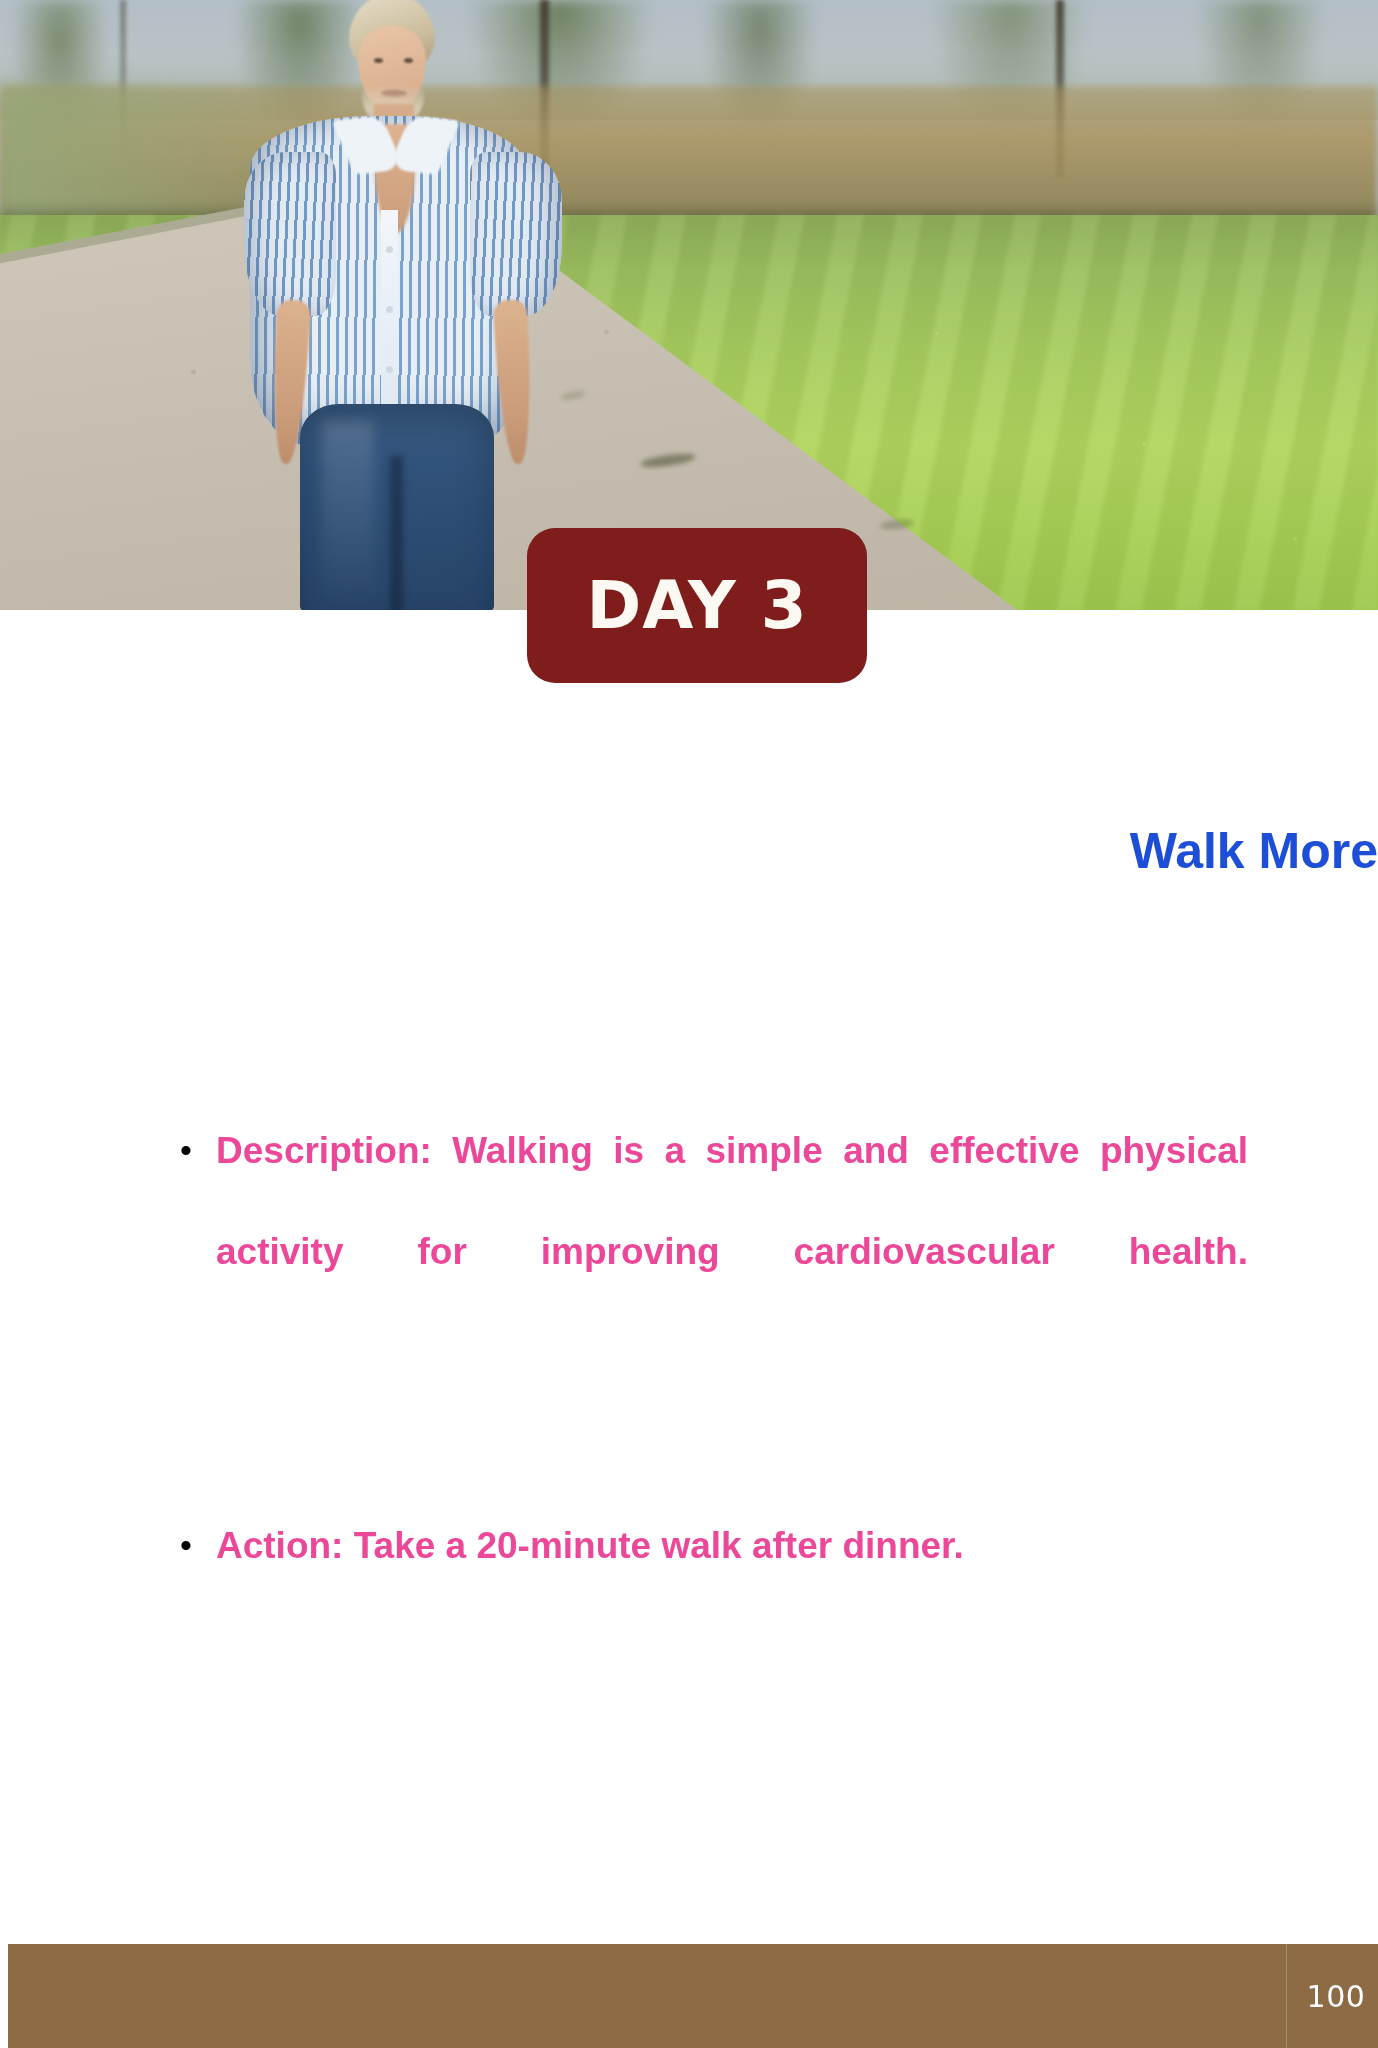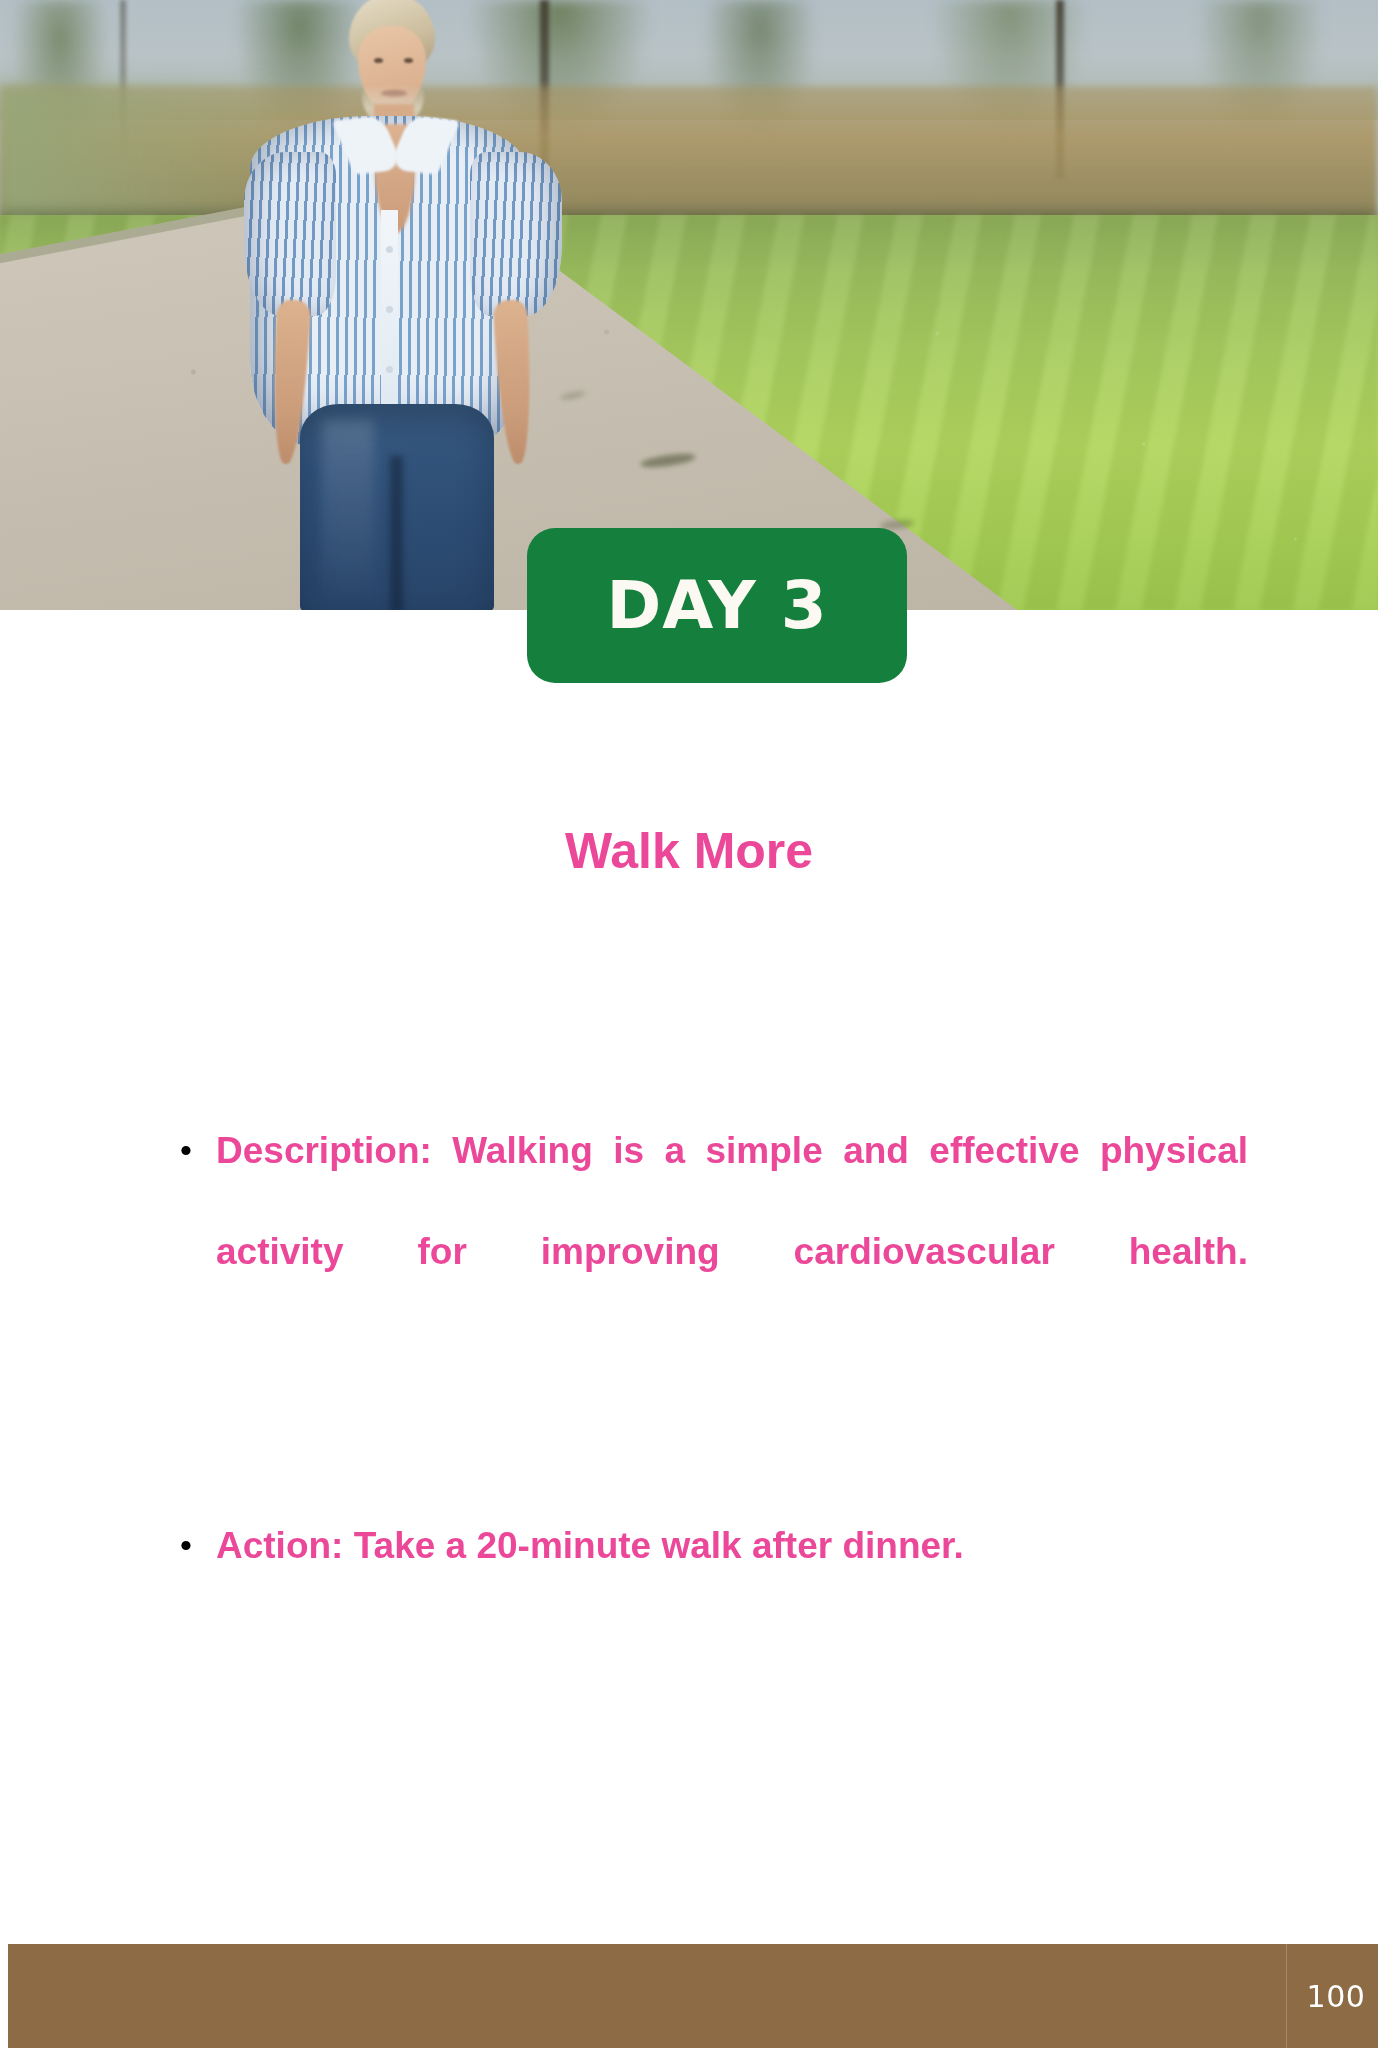--- a/index.html
+++ b/index.html
@@ -302,23 +302,23 @@
     width: 52px; height: 190px;
     background: linear-gradient(180deg, rgba(255,255,255,.14), rgba(255,255,255,0));
     filter: blur(6px);
   }
 
   
   .day-badge {
     position: absolute;
     left: 527px;
     top: 528px;
-    width: 380px;
+    width: 340px;
     height: 155px;
-    background: #15803d;
+    background: #7f1d1d;
     border-radius: 28px;
     display: flex;
     align-items: center;
     justify-content: center;
     z-index: 8;
   }
   .day-badge-label {
     color: #fbf9f2;
     font-family: "DejaVu Sans", sans-serif;
     font-size: 66px;
@@ -327,25 +327,25 @@
     line-height: 1;
     white-space: nowrap;
   }
 
   
   .slide-title {
     position: absolute;
     left: 0;
     top: 826px;
     width: 1378px;
-    text-align: center;
+    text-align: right;
     font-family: "Liberation Sans", sans-serif;
     font-size: 50px;
     font-weight: 700;
-    color: #ec4899;
+    color: #1d4ed8;
     line-height: 1;
   }
 
   
   .bullets {
     position: absolute;
     left: 180px;
     top: 1100px;
     width: 1068px;
   }

